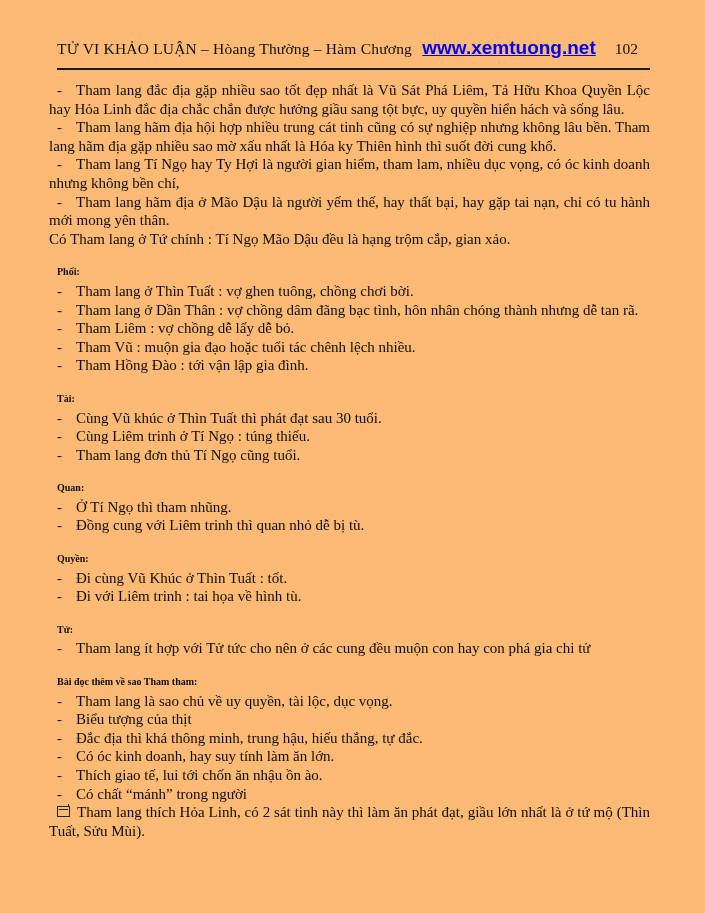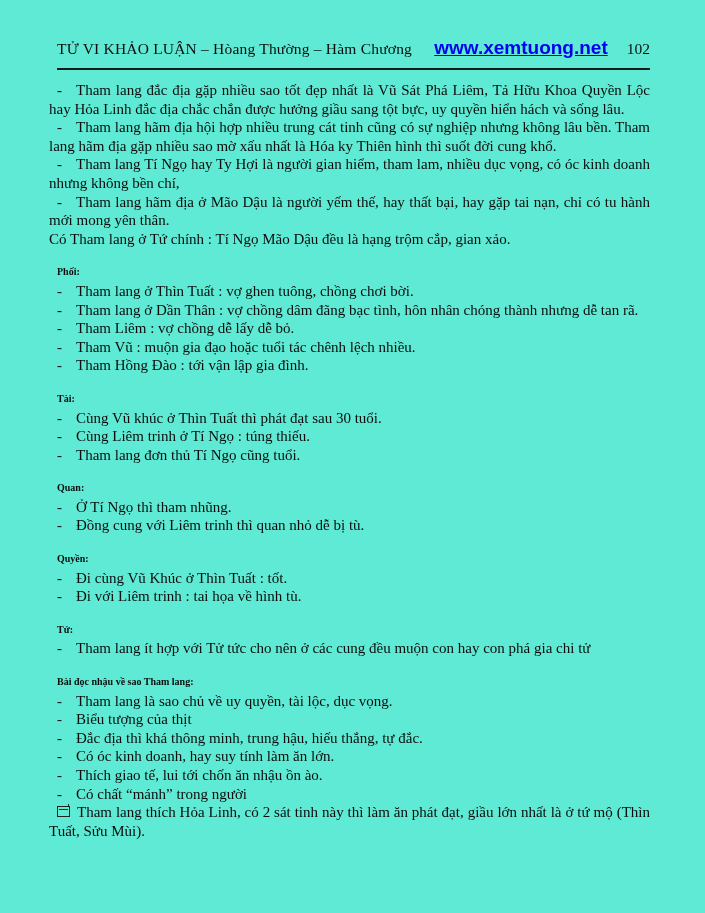--- a/index.html
+++ b/index.html
@@ -8,21 +8,21 @@
     background: #ffffff;
     width: 705px;
     height: 913px;
     overflow: hidden;
   }
   .page {
     box-sizing: border-box;
     width: 705px;
     height: 913px;
     padding: 37px 55px 0 49px;
-    background: #5eead4;
+    background: #fdba74;
     color: #0d0d0d;
     font-family: "Liberation Serif", serif;
     font-size: 15px;
     line-height: 18.6px;
   }
   .header {
     display: flex;
     align-items: baseline;
     padding-left: 8px;
     font-size: 15.5px;
@@ -35,21 +35,21 @@
   }
   .header .site {
     font-family: "Liberation Sans", sans-serif;
     font-weight: bold;
     font-size: 19px;
     color: #0000ee;
     text-decoration: underline;
     margin-right: 19px;
   }
   .header .pagenum {
-    margin-right: 0;
+    margin-right: 12px;
   }
   .rule {
     margin-top: 9px;
     margin-left: 8px;
     height: 0;
     border-top: 2px solid #1a1a1a;
   }
   .content {
     margin-top: 11px;
   }
@@ -140,21 +140,21 @@
     <p class="para bullet"><span class="dash">-</span><span>Ở Tí Ngọ thì tham nhũng.</span></p>
     <p class="para bullet"><span class="dash">-</span><span>Đồng cung với Liêm trinh thì quan nhỏ dễ bị tù.</span></p>
 
     <h3 class="shead">Quyền:</h3>
     <p class="para bullet"><span class="dash">-</span><span>Đi cùng Vũ Khúc ở Thìn Tuất : tốt.</span></p>
     <p class="para bullet"><span class="dash">-</span><span>Đi với Liêm trinh : tai họa về hình tù.</span></p>
 
     <h3 class="shead">Tử:</h3>
     <p class="para bullet"><span class="dash">-</span><span>Tham lang ít hợp với Tử tức cho nên ở các cung đều muộn con hay con phá gia chi tử</span></p>
 
-    <h3 class="shead">Bài đọc nhậu về sao Tham lang:</h3>
+    <h3 class="shead">Bài đọc thêm về sao Tham tham:</h3>
     <p class="para bullet"><span class="dash">-</span><span>Tham lang là sao chủ về uy quyền, tài lộc, dục vọng.</span></p>
     <p class="para bullet"><span class="dash">-</span><span>Biểu tượng của thịt</span></p>
     <p class="para bullet"><span class="dash">-</span><span>Đắc địa thì khá thông minh, trung hậu, hiếu thắng, tự đắc.</span></p>
     <p class="para bullet"><span class="dash">-</span><span>Có óc kinh doanh, hay suy tính làm ăn lớn.</span></p>
     <p class="para bullet"><span class="dash">-</span><span>Thích giao tế, lui tới chốn ăn nhậu ồn ào.</span></p>
     <p class="para bullet"><span class="dash">-</span><span>Có chất “mánh” trong người</span></p>
 
     <p class="para note"><span class="note-icon"></span><span>Tham lang thích Hỏa Linh, có 2 sát tinh này thì làm ăn phát đạt, giầu lớn nhất là ở tứ mộ (Thìn Tuất, Sửu Mùi).</span></p>
 
   </div>

